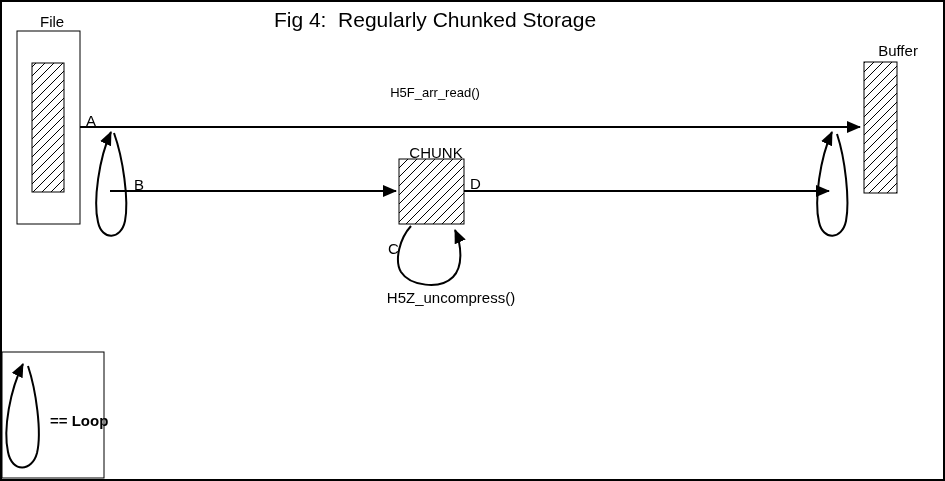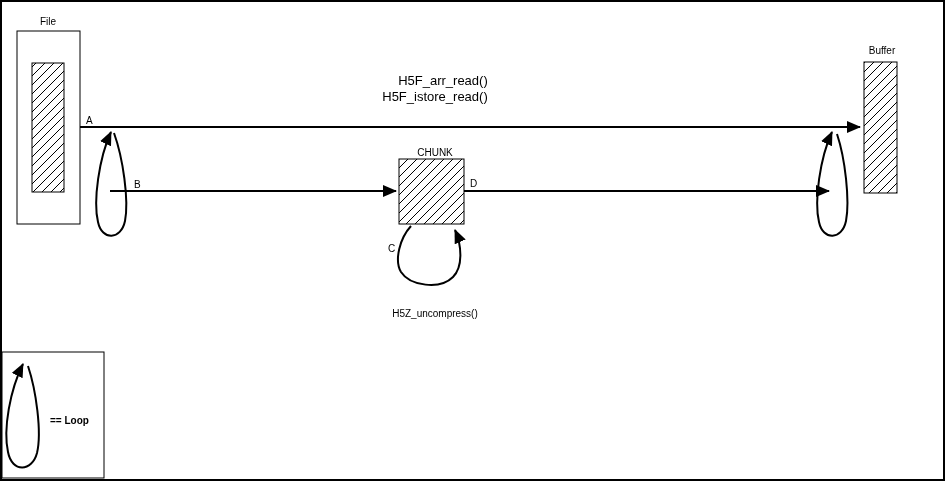--- a/index.html
+++ b/index.html
@@ -8,22 +8,22 @@
     width: 945px;
     height: 481px;
     box-sizing: border-box;
     border: 2px solid #000;
     background: #fff;
     font-family: "Liberation Sans", "DejaVu Sans", sans-serif;
     color: #000;
     overflow: hidden;
   }
   .layer { position: absolute; left: 0; top: 0; }
-  .txt { position: absolute; font-size: 10px; line-height: 16px; white-space: nowrap; }
-  .ctr { transform: translateX(-50%); text-align: right; }
+  .txt { position: absolute; font-size: 15px; line-height: 16px; white-space: nowrap; }
+  .ctr { transform: translateX(-50%); text-align: right; margin-left: 16px; }
   .title {
     position: absolute;
     top: 5px;
     left: 433px;
     transform: translateX(-50%);
     font-size: 21px;
     line-height: 25px;
     white-space: pre;
   }
   .fnblock { position: absolute; text-align: center; transform: translateX(-50%); }
@@ -63,40 +63,40 @@
 
     <path d="M 114 133 C 123 158, 129 200, 125 221 C 121 240, 102 241, 98 222 C 93 201, 99 158, 111 132" stroke="#000" stroke-width="2" fill="none" marker-end="url(#arrow)"></path>
 
     <path d="M 837 134 C 845 158, 850 200, 846 221 C 842 240, 823 241, 819 222 C 814 201, 820 158, 832 132" stroke="#000" stroke-width="2" fill="none" marker-end="url(#arrow)"></path>
 
     <path d="M 411 226 C 400 238, 394 260, 401 272 C 410 286, 440 290, 453 277 C 463 267, 462 246, 455 230" stroke="#000" stroke-width="2" fill="none" marker-end="url(#arrow)"></path>
 
     <path d="M 28 366 C 36 390, 42 432, 37 453 C 32 472, 12 473, 8 452 C 3 429, 10 390, 23 364" stroke="#000" stroke-width="2" fill="none" marker-end="url(#arrow)"></path>
   </svg>
 
+  <div class="title">Fig 4:  Regularly Chunked Storage</div>
 
   <div class="txt" style="left:38px; top:12px;">File</div>
 
   <div class="txt ctr" style="left:880px; top:41px;">Buffer</div>
 
-  <div class="txt ctr" style="left:433px; top:143px;">CHUNK</div>
+  <div class="txt ctr" style="left:418px; top:143px;">CHUNK</div>
 
   <div class="txt" style="left:84px; top:111px;">A</div>
 
   <div class="txt" style="left:132px; top:175px;">B</div>
 
   <div class="txt" style="left:386px; top:239px;">C</div>
 
   <div class="txt" style="left:468px; top:174px;">D</div>
 
-  <div class="fnblock" style="left:433px; top:71px;text-align:right;">
+  <div class="fnblock" style="left:433px; top:83px;">
     <div>H5F_arr_read()</div>
-    <div>H5F_istore_read()</div>
   </div>
 
 
 
-  <div class="txt ctr" style="left:433px; top:304px;">H5Z_uncompress()</div>
+  <div class="txt ctr" style="left:433px; top:288px;">H5Z_uncompress()</div>
 
   <div class="txt" style="left:48px; top:411px;font-weight:bold;">== Loop</div>
 
 
 </div>
 
 </body></html>

